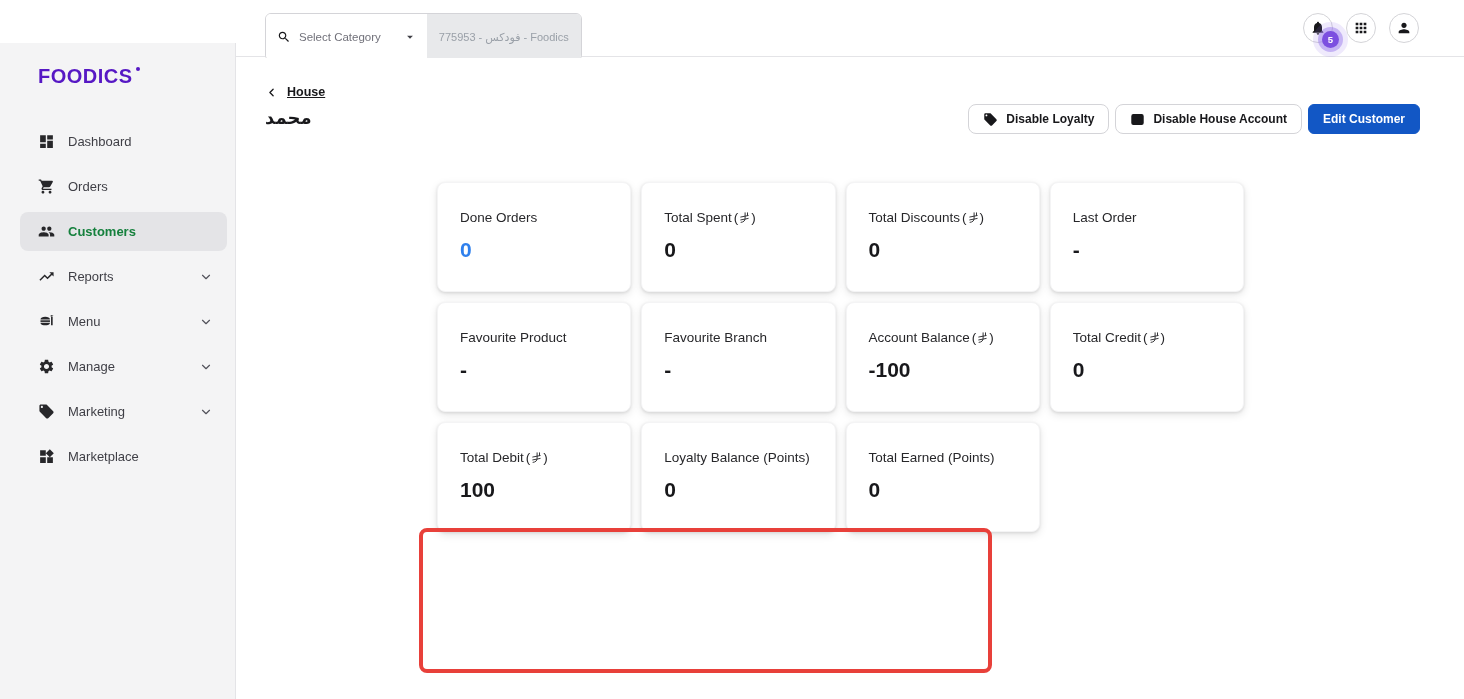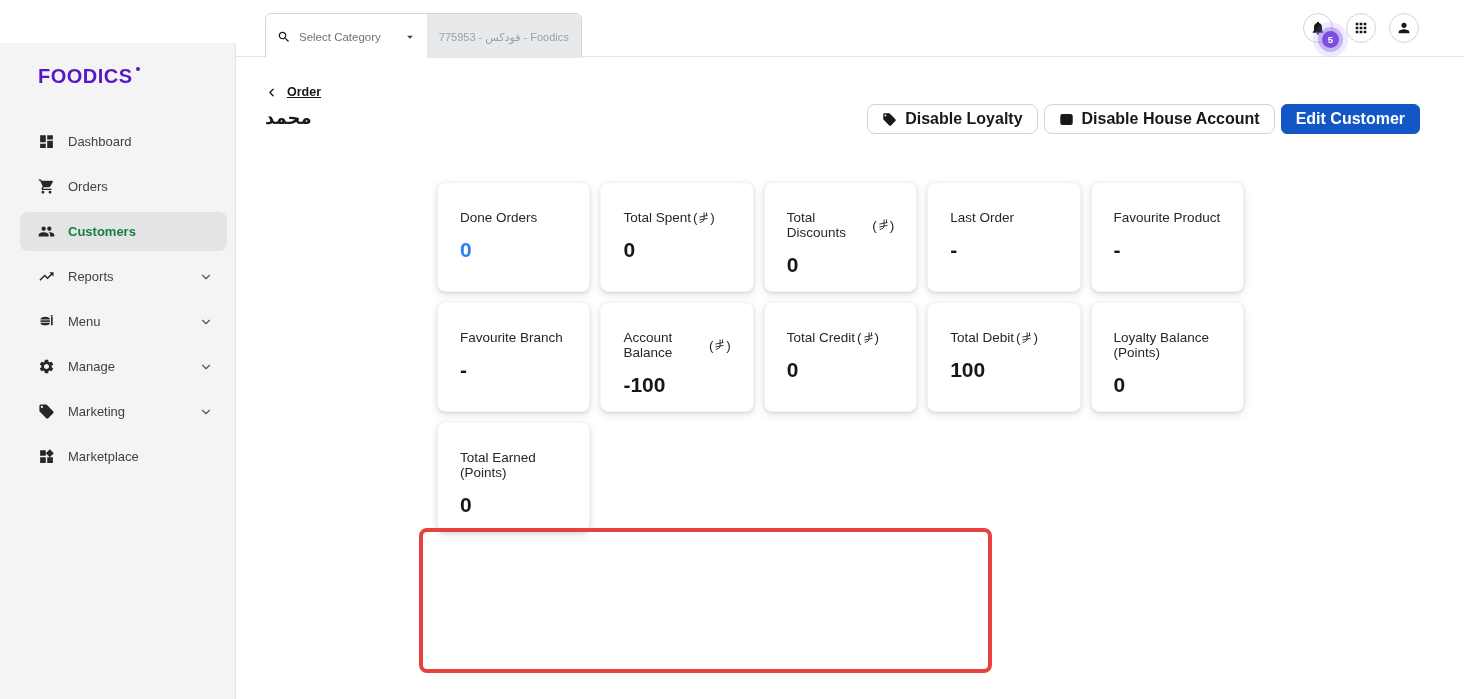--- a/index.html
+++ b/index.html
@@ -54,29 +54,29 @@
   .main { position:absolute; left:236px; top:58px; right:0; bottom:0; background:#fff; }
   .back-link { position:absolute; left:29px; top:27px; display:flex; align-items:center;
                gap:9px; font-size:12.5px; font-weight:600; color:#18181b; cursor:pointer; }
   .back-link .back-chevron { display:flex; }
   .back-link .back-chevron svg { width:13px; height:13px; }
   .back-text { text-decoration:underline; }
   .customer-name { position:absolute; left:29px; top:49px; font-size:18px; font-weight:700;
                    color:#18181b; }
   .header-actions { position:absolute; right:44px; top:46px; display:flex; gap:6px; }
   .btn { display:flex; align-items:center; gap:8px; height:30px; padding:0 14px;
-         border-radius:8px; font-size:16px; font-weight:600; cursor:pointer;
+         border-radius:8px; font-size:12px; font-weight:600; cursor:pointer;
          border:1px solid #d4d4d8; background:#fff; color:#18181b; white-space:nowrap; }
   .btn .btn-icon { display:flex; }
   .btn .btn-icon svg { width:15px; height:15px; fill:#18181b; color:#18181b; }
   .btn-primary { background:#1257c5; border-color:#1257c5; color:#fff; border-radius:6px; }
 
   
   .cards { position:absolute; left:201px; top:124px; width:807px; display:grid;
-           grid-template-columns:repeat(5,1fr); grid-auto-rows:110px; gap:10px; }
+           grid-template-columns:repeat(4,1fr); grid-auto-rows:110px; gap:10px; }
   .card { background:#fff; border:1px solid #f4f4f5; border-radius:8px;
           box-shadow:0 1px 3px rgba(0,0,0,.10), 0 3px 8px rgba(0,0,0,.10);
           padding:27px 22px 0; }
   .card-label { font-size:13.5px; color:#27272a; display:flex; align-items:center; gap:2px; }
   .card-label .label-unit { display:inline-flex; align-items:center; font-size:13.5px; }
   .card-label .label-unit svg { height:12px; width:auto; margin:0 1px; }
   .card-value { margin-top:13px; font-size:21px; font-weight:700; color:#18181b; }
 
   
   .annotation { position:absolute; left:183px; top:470px; width:573px; height:145px;
@@ -231,21 +231,21 @@
     </div>
   </header>
 
   <main class="main">
     <a class="back-link">
       <span class="back-chevron">
           <svg viewBox="0 0 24 24" fill="none" stroke="currentColor" stroke-width="2.4" stroke-linecap="round" stroke-linejoin="round">
             <path d="M15 18l-6-6 6-6"></path>
           </svg>
         </span>
-      <span class="back-text">Order</span>
+      <span class="back-text">House</span>
     </a>
     <h1 class="customer-name">محمد</h1>
 
     <div class="header-actions">
       <button class="btn">
         <span class="btn-icon">
             <svg viewBox="0 0 24 24">
               <path d="M21.41 11.58l-9-9C12.05 2.22 11.55 2 11 2H4c-1.1 0-2 .9-2 2v7c0 .55.22 1.05.59 1.42l9 9c.36.36.86.58 1.41.58.55 0 1.05-.22 1.41-.59l7-7c.37-.36.59-.86.59-1.41 0-.55-.23-1.06-.59-1.42zM5.5 7C4.67 7 4 6.33 4 5.5S4.67 4 5.5 4 7 4.67 7 5.5 6.33 7 5.5 7z"></path>
             </svg>
           </span>

